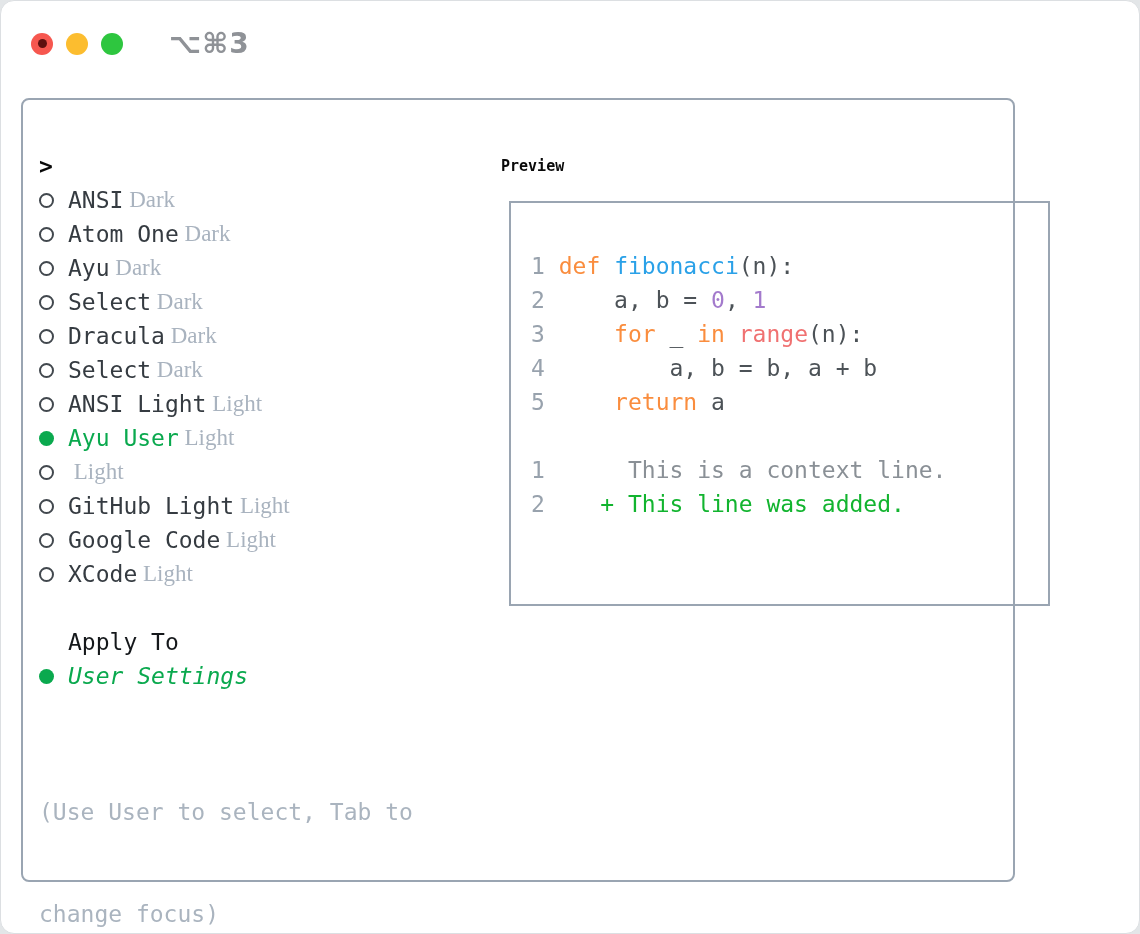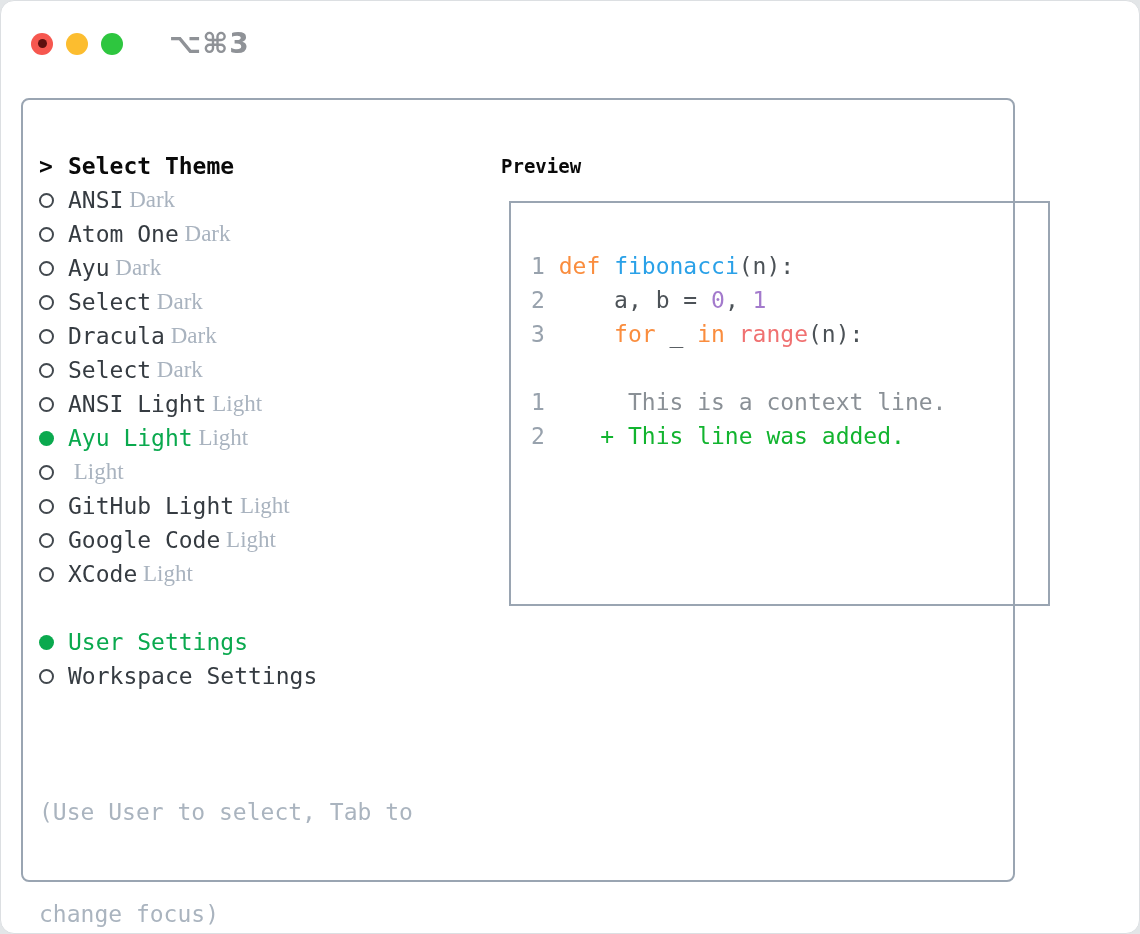--- a/index.html
+++ b/index.html
@@ -35,26 +35,26 @@
   .marker{width:29px;flex:none;display:flex;align-items:center;}
   .prompt{font-weight:bold;color:#0a0a0a;}
   .header-text{font-weight:bold;color:#0a0a0a;}
   .ring{width:15px;height:15px;border-radius:50%;border:2px solid #42484e;box-sizing:border-box;}
   .ring.filled{border:none;background:var(--accent-green);}
   .theme-name{color:#353b41;text-align:center;}
   .theme-name.sel{color:var(--accent-green);}
   .variant{color:var(--variant-gray);font-family:Liberation Serif, serif;}
   .apply-header{color:#15181b;}
   .option-label{color:#353b41;}
-  .option-label.sel{color:var(--accent-green);}
+  .option-label.sel{color:var(--accent-green);font-style:italic;}
   .spacer{height:34px;}
   .help{color:var(--help-gray);font-size:23px;line-height:34px;white-space:pre;}
   
   .preview-title{position:absolute;left:478px;top:49px;height:34px;line-height:34px;
-      font-size:19px;font-weight:bold;color:#0a0a0a;}
+      font-size:15px;font-weight:bold;color:#0a0a0a;}
   .preview-box{
     position:absolute;left:486px;top:101px;width:541px;height:405px;
     border:2px solid var(--border-gray);box-sizing:border-box;
     padding:46px 0 0 20px;overflow:hidden;
   }
   .pline{white-space:pre;font-size:23px;line-height:34px;min-height:34px;}
   .lnum{color:var(--line-number);}
   .tok-plain{color:#4c5257;}
   .tok-kw{color:var(--c-keyword);}
   .tok-fn{color:var(--c-function);}
@@ -76,59 +76,63 @@
     <span class="tl tl-yellow"></span>
     <span class="tl tl-green"></span>
     <span class="shortcut">⌥⌘3</span>
   </div>
 
   <div class="panel">
 
     <div class="left-col">
       <div class="row">
         <span class="marker"><span class="prompt">&gt;</span></span>
-        <span class="header-text">Select Theme</span>
       </div>
 
       <div id="theme-items">
           <div class="row"><span class="marker"><span class="ring"></span></span><span class="theme-name">ANSI</span><span class="variant"> Dark</span></div>
           <div class="row"><span class="marker"><span class="ring"></span></span><span class="theme-name">Atom One</span><span class="variant"> Dark</span></div>
           <div class="row"><span class="marker"><span class="ring"></span></span><span class="theme-name">Ayu</span><span class="variant"> Dark</span></div>
           <div class="row"><span class="marker"><span class="ring"></span></span><span class="theme-name">Select</span><span class="variant"> Dark</span></div>
           <div class="row"><span class="marker"><span class="ring"></span></span><span class="theme-name">Dracula</span><span class="variant"> Dark</span></div>
           <div class="row"><span class="marker"><span class="ring"></span></span><span class="theme-name">Select</span><span class="variant"> Dark</span></div>
           <div class="row"><span class="marker"><span class="ring"></span></span><span class="theme-name">ANSI Light</span><span class="variant"> Light</span></div>
-          <div class="row"><span class="marker"><span class="ring filled"></span></span><span class="theme-name sel">Ayu Light</span><span class="variant"> Light</span></div>
+          <div class="row"><span class="marker"><span class="ring filled"></span></span><span class="theme-name sel">Ayu User</span><span class="variant"> Light</span></div>
           <div class="row"><span class="marker"><span class="ring"></span></span><span class="variant"> Light</span></div>
           <div class="row"><span class="marker"><span class="ring"></span></span><span class="theme-name">GitHub Light</span><span class="variant"> Light</span></div>
           <div class="row"><span class="marker"><span class="ring"></span></span><span class="theme-name">Google Code</span><span class="variant"> Light</span></div>
           <div class="row"><span class="marker"><span class="ring"></span></span><span class="theme-name">XCode</span><span class="variant"> Light</span></div>
         </div>
 
       <div class="spacer"></div>
 
+      <div class="row">
+        <span class="marker"></span>
+        <span class="apply-header">Apply To</span>
+      </div>
 
       <div id="apply-items">
           <div class="row"><span class="marker"><span class="ring filled"></span></span><span class="option-label sel">User Settings</span></div>
-          <div class="row"><span class="marker"><span class="ring"></span></span><span class="option-label">Workspace Settings</span></div>
         </div>
 
       <div class="spacer"></div>
 
       <div class="help">
         <div>(Use User to select, Tab to</div>
         <div>change focus)</div>
       </div>
     </div>
 
     <div class="preview-title">Preview</div>
 
     <div class="preview-box" id="preview-box">
         <div class="pline"><span class="lnum">1</span><span class="tok-plain"> </span><span class="tok-kw">def</span><span class="tok-plain"> </span><span class="tok-fn">fibonacci</span><span class="tok-plain">(n):</span></div>
         <div class="pline"><span class="lnum">2</span><span class="tok-plain">     a, b = </span><span class="tok-num">0</span><span class="tok-plain">, </span><span class="tok-num">1</span></div>
         <div class="pline"><span class="lnum">3</span><span class="tok-plain">     </span><span class="tok-kw">for</span><span class="tok-plain"> _ </span><span class="tok-kw">in</span><span class="tok-plain"> </span><span class="tok-sp">range</span><span class="tok-plain">(n):</span></div>
+        <div class="pline"><span class="lnum">4</span><span class="tok-plain">         a, b = b, a + b</span></div>
+        <div class="pline"><span class="lnum">5</span><span class="tok-plain">     </span><span class="tok-kw">return</span><span class="tok-plain"> a</span></div>
         <div class="pline"><span class="lnum"></span></div>
         <div class="pline"><span class="lnum">1</span><span class="tok-ctx">      This is a context line.</span></div>
         <div class="pline"><span class="lnum">2</span><span class="tok-add">    + This line was added.</span></div>
       </div>
 
   </div>
 </div>
 
 </body></html>

